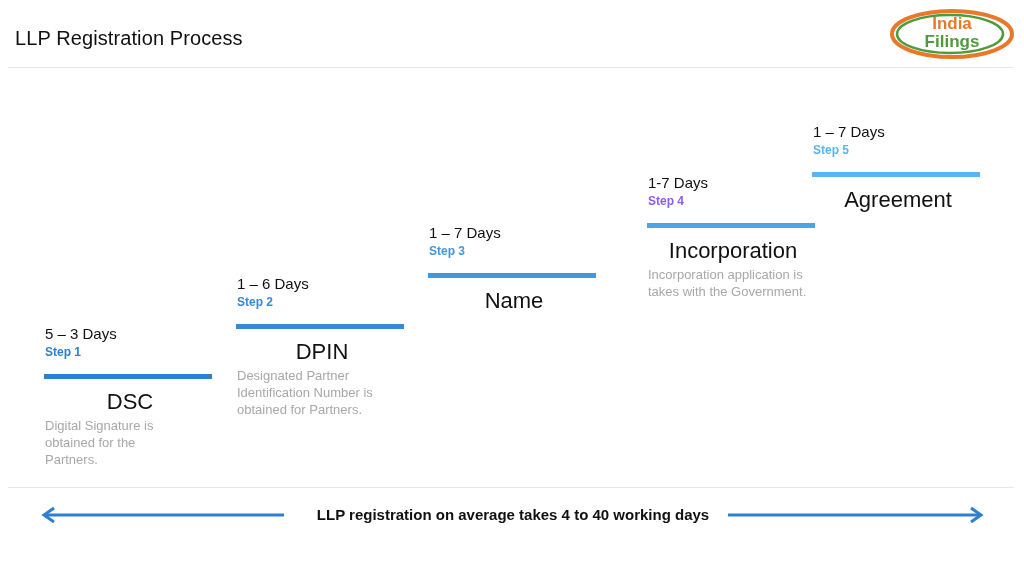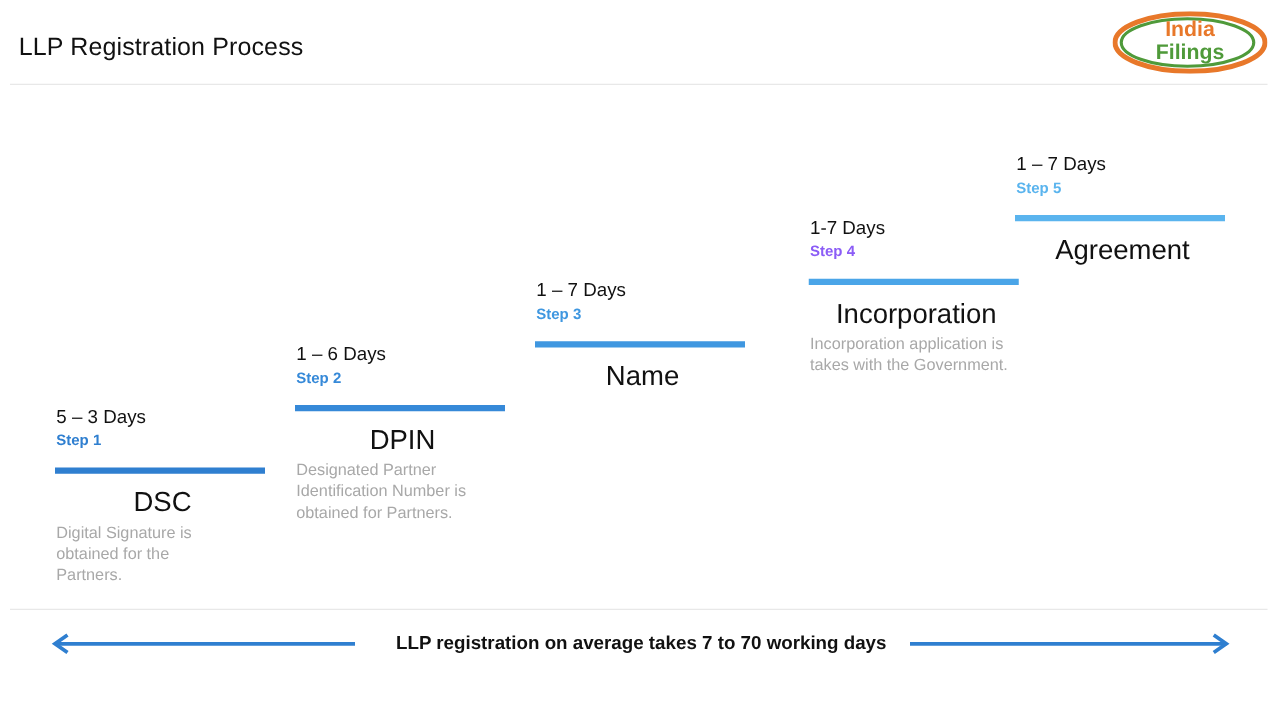--- a/index.html
+++ b/index.html
@@ -107,14 +107,14 @@
 
 <div class="bottom-rule"></div>
 
 <div class="timeline">
   <svg width="946" height="24" viewBox="0 0 946 24">
     <line x1="4" y1="12" x2="244" y2="12" stroke="#2f7fd0" stroke-width="3"></line>
     <polyline points="14,5 4,12 14,19" fill="none" stroke="#2f7fd0" stroke-width="3" stroke-linejoin="miter"></polyline>
     <line x1="688" y1="12" x2="941" y2="12" stroke="#2f7fd0" stroke-width="3"></line>
     <polyline points="931,5 941,12 931,19" fill="none" stroke="#2f7fd0" stroke-width="3" stroke-linejoin="miter"></polyline>
   </svg>
-  <div class="caption">LLP registration on average takes 7 to 70 working days</div>
+  <div class="caption">LLP registration on average takes 4 to 40 working days</div>
 </div>
 
 </body></html>

